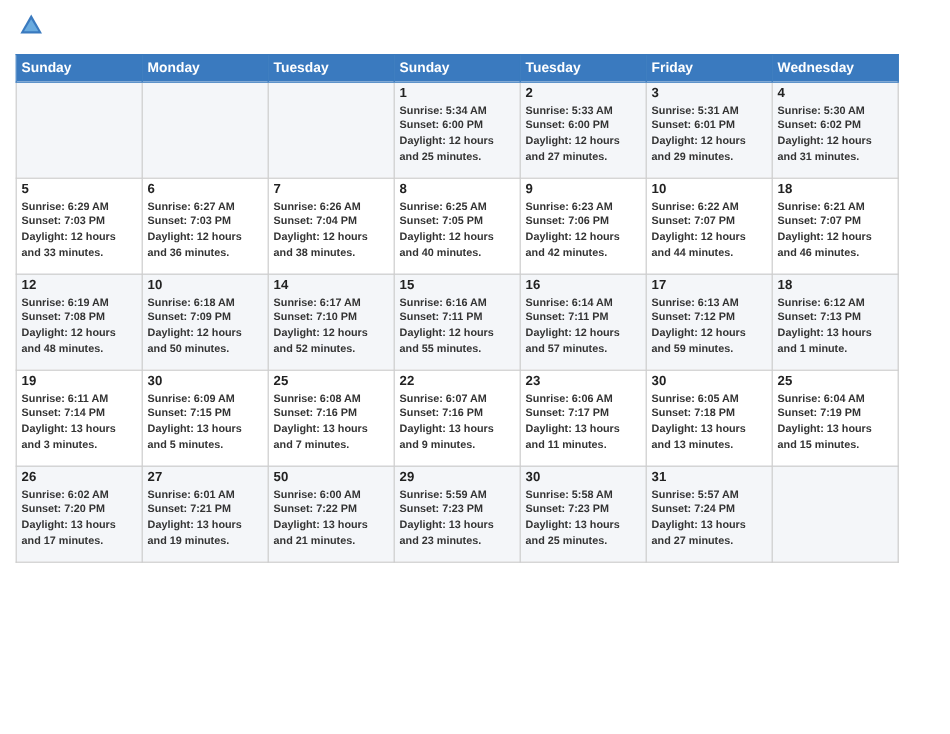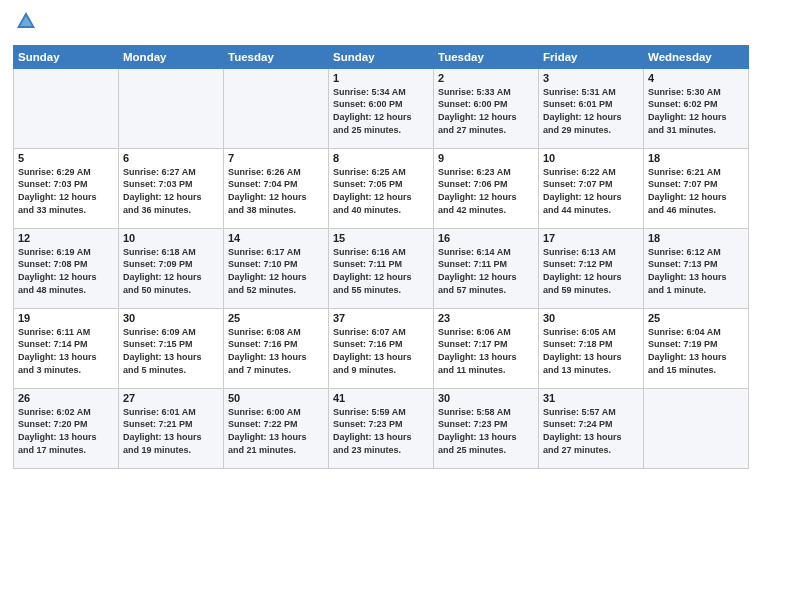--- a/index.html
+++ b/index.html
@@ -221,21 +221,21 @@
           </td>
           <td>
             <span class="day-num">30</span>
             <div class="day-detail">Sunrise: 6:09 AM<br>Sunset: 7:15 PM<br>Daylight: 13 hours and 5 minutes.</div>
           </td>
           <td>
             <span class="day-num">25</span>
             <div class="day-detail">Sunrise: 6:08 AM<br>Sunset: 7:16 PM<br>Daylight: 13 hours and 7 minutes.</div>
           </td>
           <td>
-            <span class="day-num">37</span>
+            <span class="day-num">22</span>
             <div class="day-detail">Sunrise: 6:07 AM<br>Sunset: 7:16 PM<br>Daylight: 13 hours and 9 minutes.</div>
           </td>
           <td>
             <span class="day-num">23</span>
             <div class="day-detail">Sunrise: 6:06 AM<br>Sunset: 7:17 PM<br>Daylight: 13 hours and 11 minutes.</div>
           </td>
           <td>
             <span class="day-num">30</span>
             <div class="day-detail">Sunrise: 6:05 AM<br>Sunset: 7:18 PM<br>Daylight: 13 hours and 13 minutes.</div>
           </td>
@@ -251,21 +251,21 @@
           </td>
           <td>
             <span class="day-num">27</span>
             <div class="day-detail">Sunrise: 6:01 AM<br>Sunset: 7:21 PM<br>Daylight: 13 hours and 19 minutes.</div>
           </td>
           <td>
             <span class="day-num">50</span>
             <div class="day-detail">Sunrise: 6:00 AM<br>Sunset: 7:22 PM<br>Daylight: 13 hours and 21 minutes.</div>
           </td>
           <td>
-            <span class="day-num">41</span>
+            <span class="day-num">29</span>
             <div class="day-detail">Sunrise: 5:59 AM<br>Sunset: 7:23 PM<br>Daylight: 13 hours and 23 minutes.</div>
           </td>
           <td>
             <span class="day-num">30</span>
             <div class="day-detail">Sunrise: 5:58 AM<br>Sunset: 7:23 PM<br>Daylight: 13 hours and 25 minutes.</div>
           </td>
           <td>
             <span class="day-num">31</span>
             <div class="day-detail">Sunrise: 5:57 AM<br>Sunset: 7:24 PM<br>Daylight: 13 hours and 27 minutes.</div>
           </td>

